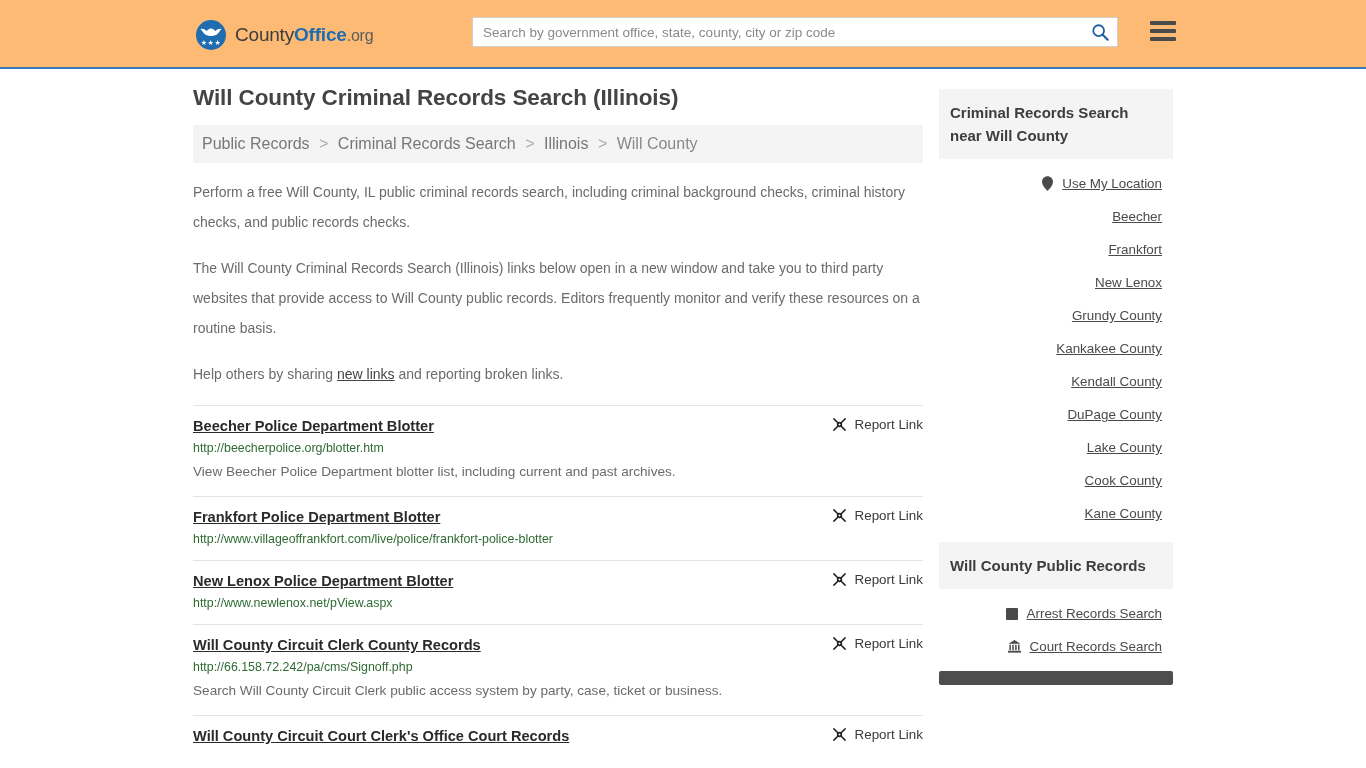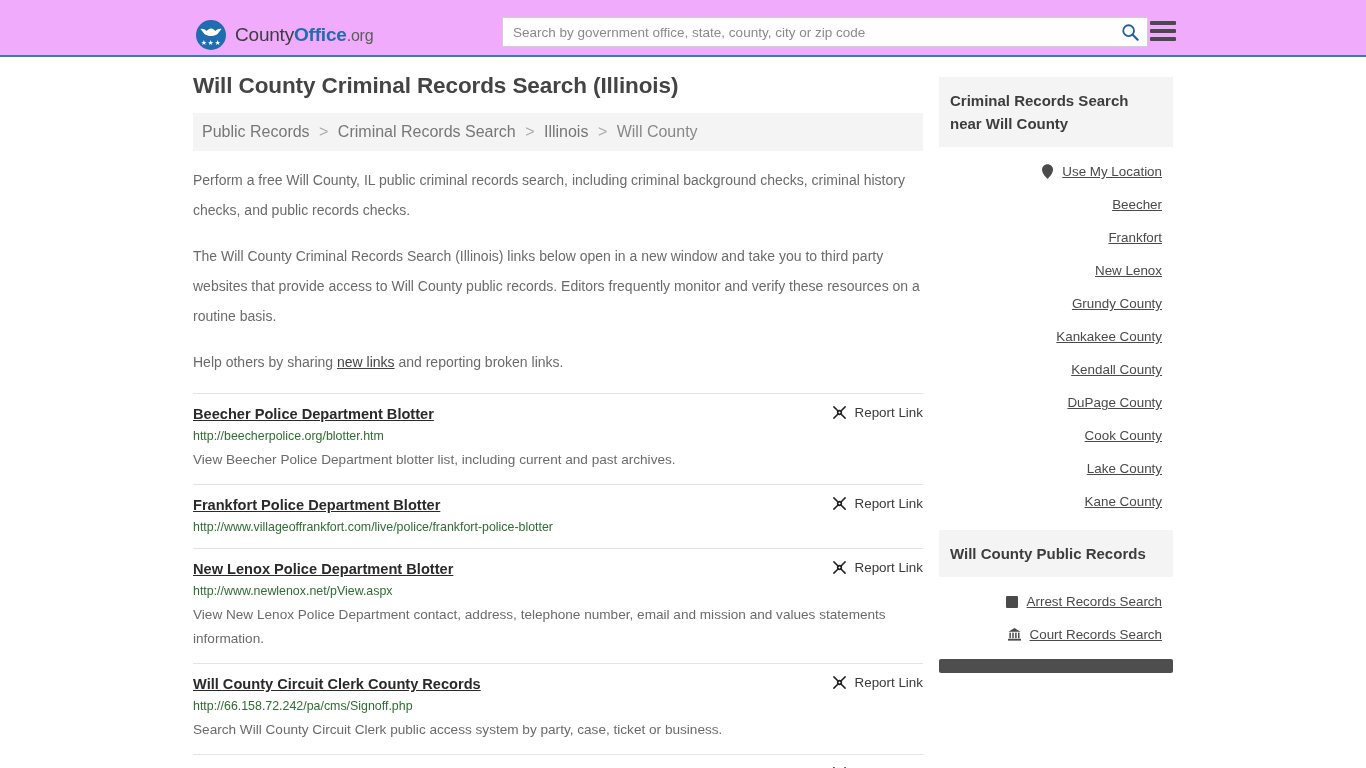--- a/index.html
+++ b/index.html
@@ -10,22 +10,22 @@
     width: 1366px;
     height: 768px;
     overflow: hidden;
     background: #ffffff;
     font-family: "Liberation Sans", sans-serif;
     -webkit-font-smoothing: antialiased;
   }
 
   
   .site-header {
-    height: 57px;
-    background: #f0abfc;
+    height: 69px;
+    background: #fdba74;
     border-bottom: 2px solid #3a7ab5;
     display: flex;
     align-items: center;
     position: relative;
     text-decoration: underline;
   }
   .brand {
     position: absolute;
     left: 196px;
     top: 20px;
@@ -66,21 +66,21 @@
     color: #333333;
     letter-spacing: -0.2px;
     white-space: nowrap;
   }
   .brand-text .b-office { color: #1f6cb0; font-weight: bold; }
   .brand-text .b-county { color: #3d3d3d; }
   .brand-text .b-org { color: #5c5c5c; font-size: 16px; }
 
   .search-wrap {
     position: absolute;
-    left: 502px;
+    left: 472px;
     top: 17px;
     width: 646px;
     height: 30px;
     background: #ffffff;
     border: 1px solid #cfcfcf;
     display: flex;
     align-items: center;
   }
   .search-input {
     flex: 1 1 auto;
@@ -341,21 +341,20 @@
           <a class="result-title" href="#">New Lenox Police Department Blotter</a>
           <span class="report-link">
             <svg width="15" height="15" viewBox="0 0 16 16">
               <path d="M2 2 L7 7 M9 9 L14 14 M14 2 L9 7 M7 9 L2 14" stroke="#222" stroke-width="1.6" fill="none" stroke-linecap="round"></path>
               <circle cx="8" cy="8" r="2.1" fill="none" stroke="#222" stroke-width="1.5"></circle>
             </svg>
             <span>Report Link</span>
           </span>
         </div>
         <a class="result-url" href="#">http://www.newlenox.net/pView.aspx</a>
-        <p class="result-desc">View New Lenox Police Department contact, address, telephone number, email and mission and values statements information.</p>
       </div>
 
       <div class="result">
         <div class="result-head">
           <a class="result-title" href="#">Will County Circuit Clerk County Records</a>
           <span class="report-link">
             <svg width="15" height="15" viewBox="0 0 16 16">
               <path d="M2 2 L7 7 M9 9 L14 14 M14 2 L9 7 M7 9 L2 14" stroke="#222" stroke-width="1.6" fill="none" stroke-linecap="round"></path>
               <circle cx="8" cy="8" r="2.1" fill="none" stroke="#222" stroke-width="1.5"></circle>
             </svg>
@@ -410,24 +409,24 @@
       <div class="side-link-row">
         <a href="#">Kankakee County</a>
       </div>
       <div class="side-link-row">
         <a href="#">Kendall County</a>
       </div>
       <div class="side-link-row">
         <a href="#">DuPage County</a>
       </div>
       <div class="side-link-row">
+        <a href="#">Lake County</a>
+      </div>
+      <div class="side-link-row">
         <a href="#">Cook County</a>
-      </div>
-      <div class="side-link-row">
-        <a href="#">Lake County</a>
       </div>
       <div class="side-link-row">
         <a href="#">Kane County</a>
       </div>
 
       <div class="side-box-title" style="margin-top:12px">Will County Public Records</div>
 
       <div class="side-link-row">
         <span class="ico">
           <svg width="12" height="12" viewBox="0 0 12 12">

